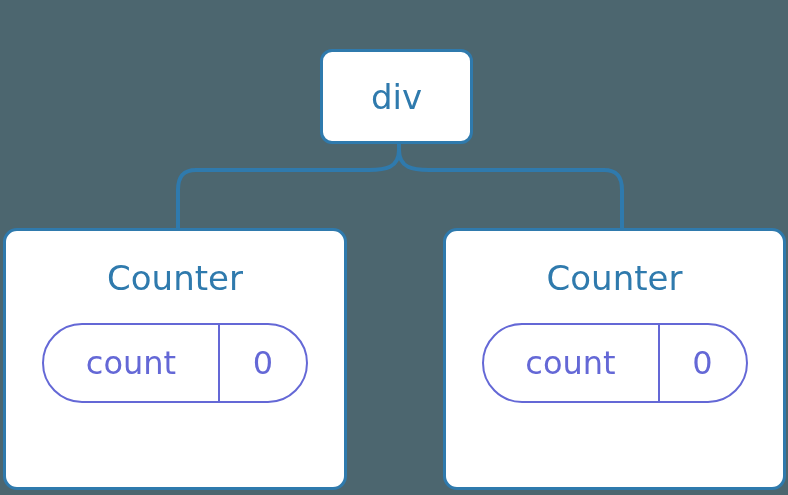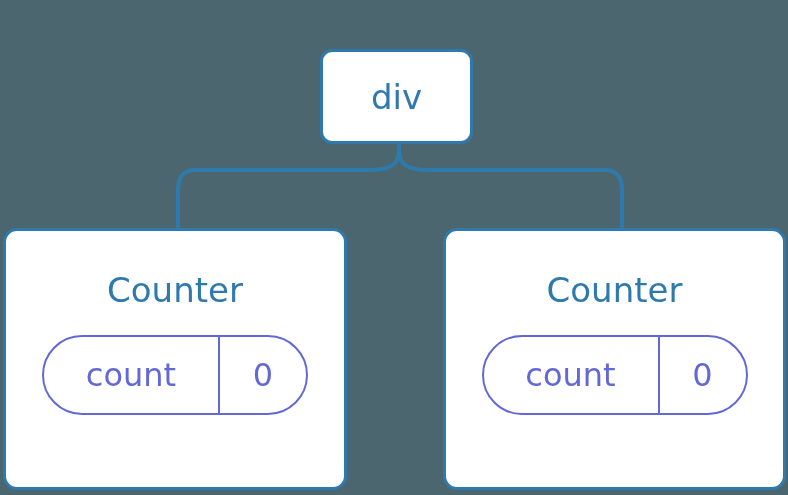--- a/index.html
+++ b/index.html
@@ -56,21 +56,21 @@
     font-size: 34px;
     color: #2f7aad;
     line-height: 1;
   }
 
   
   .node-child {
     top: 228px;
     height: 262px;
     border-radius: 14px;
-    padding-top: 42px;
+    padding-top: 30px;
   }
   #node-child-0 { left: 3px;   width: 344px; }
   #node-child-1 { left: 443px; width: 343px; }
 
   .node-child .node-title {
     font-size: 34px;
     color: #2f7aad;
     line-height: 1;
   }
 

